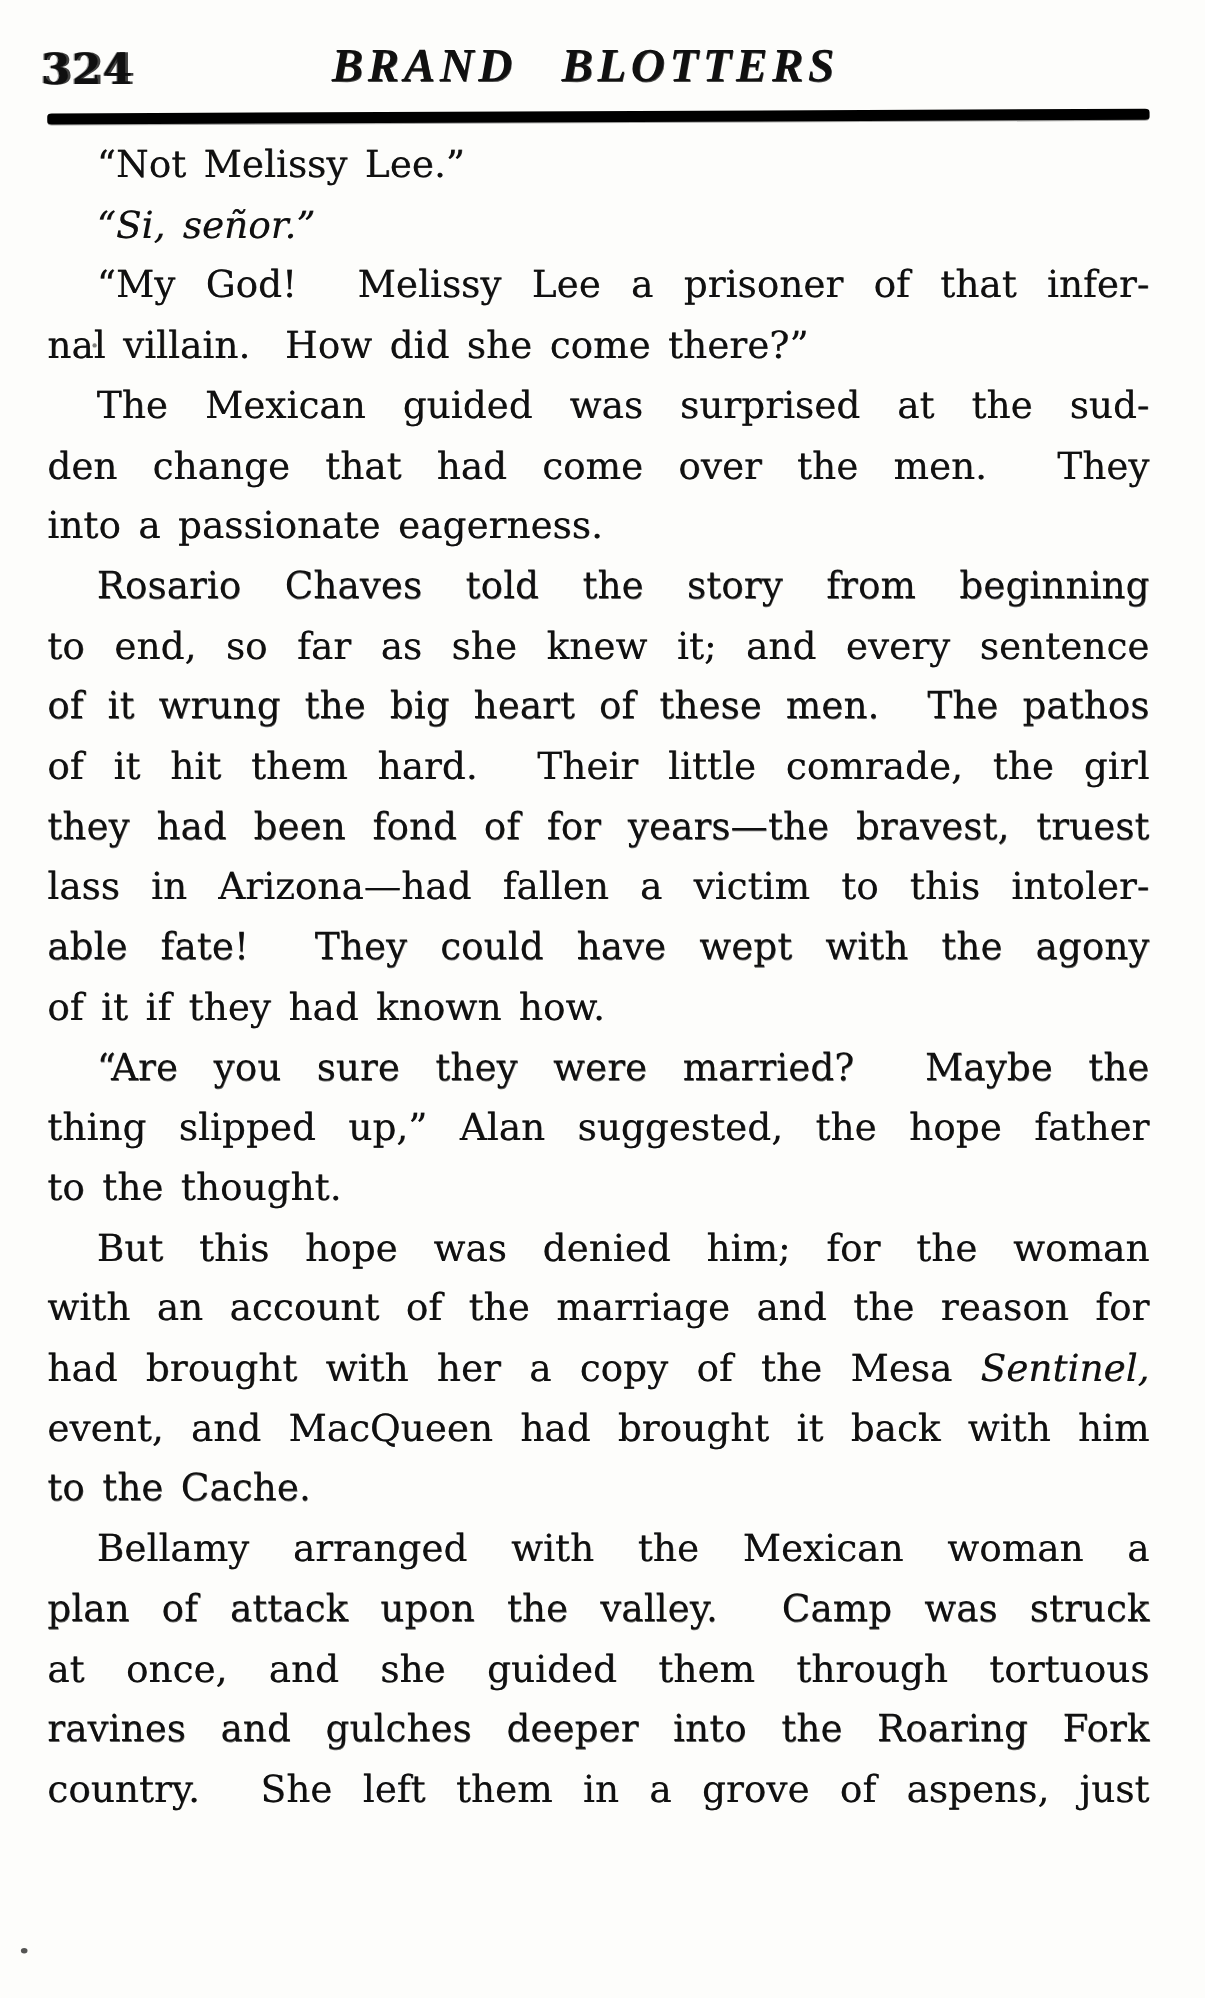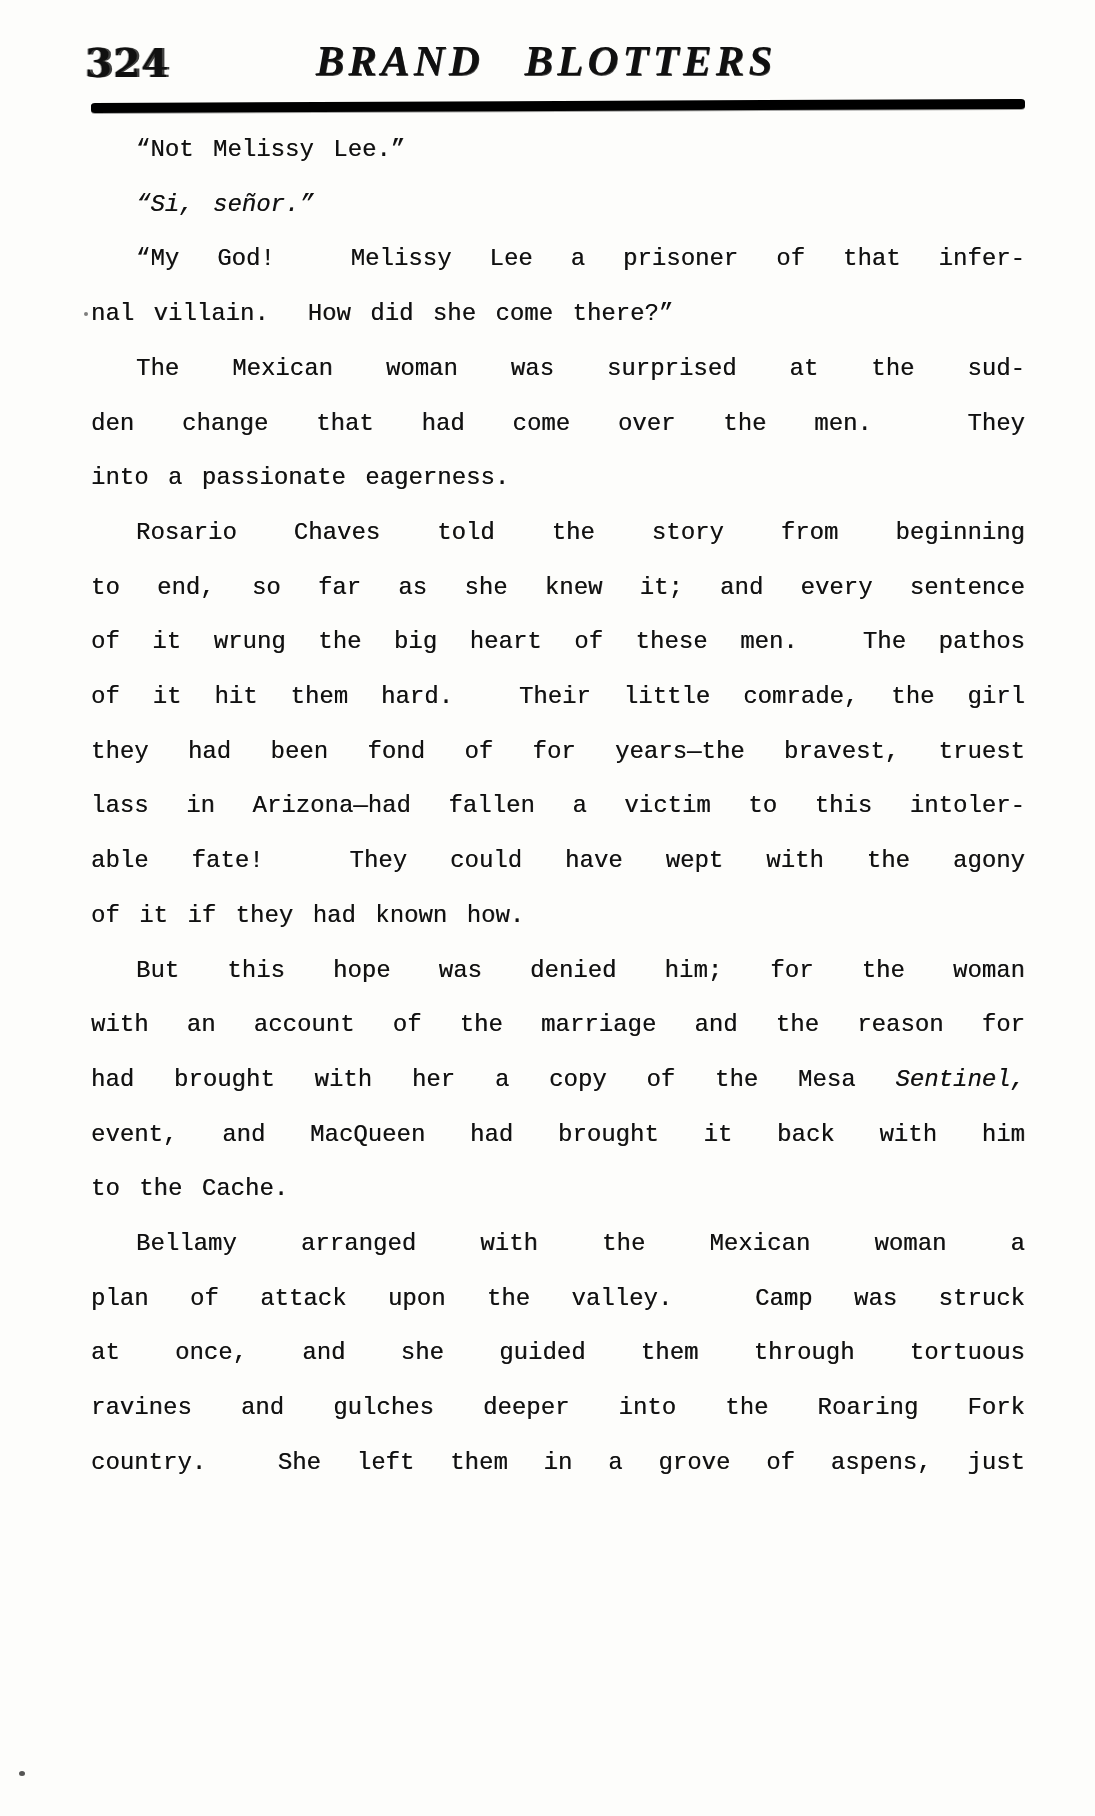--- a/index.html
+++ b/index.html
@@ -11,23 +11,22 @@
     width: 1095px;
     height: 1816px;
     position: relative;
     overflow: hidden;
     font-family: "DejaVu Serif", serif;
     color: #101010;
   }
   .page {
     position: absolute;
     inset: 0;
-    padding: 0 70px 0 43px;
+    padding: 0 50px 0 43px;
     box-sizing: border-box;
-    margin-left: 48px;
   }
   .running-head {
     position: relative;
     margin-top: 36px;
     height: 58px;
   }
   .page-num {
     position: absolute;
     left: -6px;
     top: 4px;
@@ -51,25 +50,24 @@
   .head-rule {
     margin-top: 7px;
     height: 10px;
     background: #000;
     border-radius: 4px / 3px;
     transform: rotate(-0.25deg);
     box-shadow: 0 1px 0 rgba(0,0,0,0.35);
   }
   .text-block {
     margin-top: 12px;
-    font-size: 24px;
+    font-size: 34px;
     line-height: 54.7px;
     word-spacing: 5px;
     text-shadow: 0.35px 0.35px 0 rgba(0,0,0,0.6);
-    font-family: Liberation Mono, monospace;
   }
   .line {
     white-space: normal;
   }
   .line.just {
     text-align: justify;
     text-align-last: justify;
   }
   .line.indent {
     text-indent: 45px;
@@ -100,33 +98,38 @@
         <div class="line indent"><span class="seg">“Not Melissy Lee.”</span></div>
       </div>
       <div>
         <div class="line indent"><span class="seg it">“Si, señor.”</span></div>
       </div>
       <div>
         <div class="line indent just"><span class="seg">“My God!&nbsp; Melissy Lee a prisoner of that infer-</span></div>
         <div class="line"><span class="seg">nal villain.&nbsp; How did she come there?”</span></div>
       </div>
       <div>
-        <div class="line indent just"><span class="seg">The Mexican woman was surprised at the sud-</span></div>
+        <div class="line indent just"><span class="seg">The Mexican guided was surprised at the sud-</span></div>
         <div class="line just"><span class="seg">den change that had come over the men.&nbsp; They</span></div>
         <div class="line"><span class="seg">into a passionate eagerness.</span></div>
       </div>
       <div>
         <div class="line indent just"><span class="seg">Rosario Chaves told the story from beginning</span></div>
         <div class="line just"><span class="seg">to end, so far as she knew it; and every sentence</span></div>
         <div class="line just"><span class="seg">of it wrung the big heart of these men.&nbsp; The pathos</span></div>
         <div class="line just"><span class="seg">of it hit them hard.&nbsp; Their little comrade, the girl</span></div>
         <div class="line just"><span class="seg">they had been fond of for years—the bravest, truest</span></div>
         <div class="line just"><span class="seg">lass in Arizona—had fallen a victim to this intoler-</span></div>
         <div class="line just"><span class="seg">able fate!&nbsp; They could have wept with the agony</span></div>
         <div class="line"><span class="seg">of it if they had known how.</span></div>
+      </div>
+      <div>
+        <div class="line indent just"><span class="seg">“Are you sure they were married?&nbsp; Maybe the</span></div>
+        <div class="line just"><span class="seg">thing slipped up,” Alan suggested, the hope father</span></div>
+        <div class="line"><span class="seg">to the thought.</span></div>
       </div>
       <div>
         <div class="line indent just"><span class="seg">But this hope was denied him; for the woman</span></div>
         <div class="line just"><span class="seg">with an account of the marriage and the reason for</span></div>
         <div class="line just"><span class="seg">had brought with her a copy of the Mesa </span><span class="seg it">Sentinel,</span></div>
         <div class="line just"><span class="seg">event, and MacQueen had brought it back with him</span></div>
         <div class="line"><span class="seg">to the Cache.</span></div>
       </div>
       <div>
         <div class="line indent just"><span class="seg">Bellamy arranged with the Mexican woman a</span></div>

